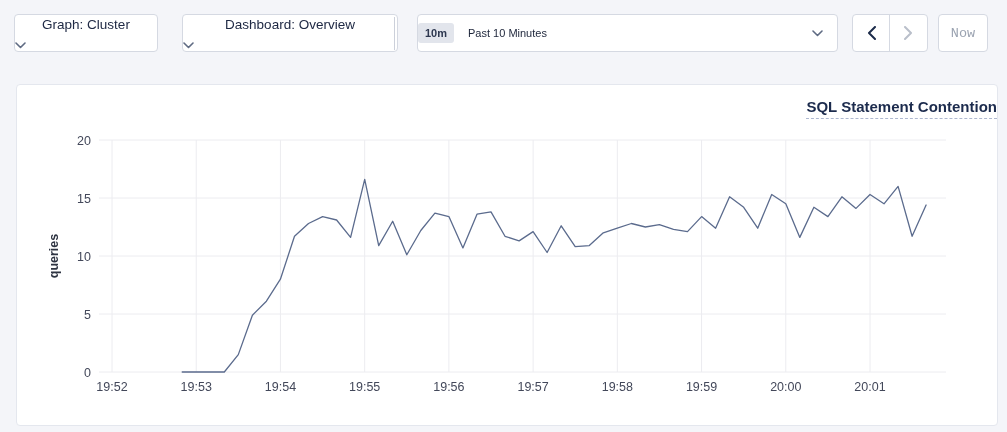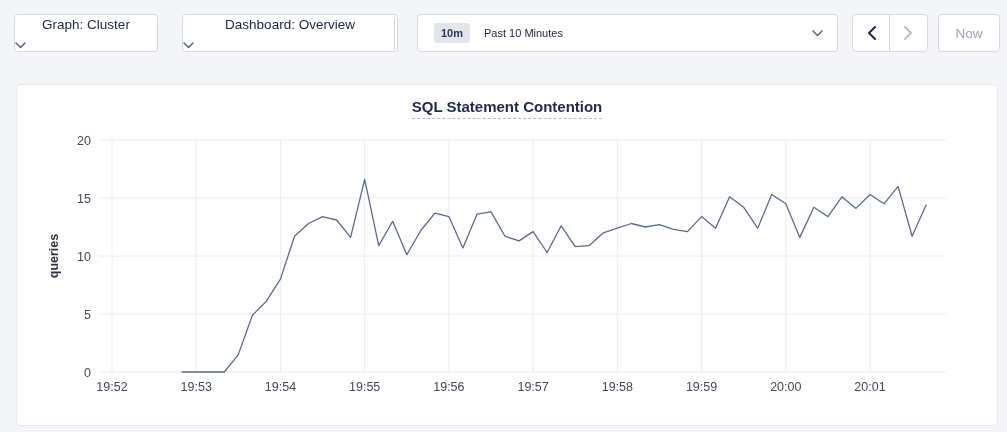--- a/index.html
+++ b/index.html
@@ -28,54 +28,54 @@
   .btn-graph { left:14px; width:144px; }
   .btn-dashboard { left:182px; width:216px; }
   .vdivider {
     position:absolute; left:394px; top:17px; width:1px; height:33px;
     background:#ccd0da;
   }
   .time-select {
     position:absolute; left:417px; top:14px; width:421px; height:38px;
     background:#fff; border:1px solid #d5d9e2; border-radius:4px;
     display:flex; align-items:center; cursor:pointer;
-    padding:0 14px 0 16px;
+    padding:0 14px 0 0;
   }
   .time-badge {
     background:#e2e5ec; color:#2e3850;
     font-size:11px; font-weight:bold;
     border-radius:3px; padding:4px 7px; margin-right:14px;
   }
   .time-label { font-size:11px; color:#1c2439; flex:1; text-align:left; }
   .arrow-group {
     position:absolute; left:852px; top:14px; width:76px; height:38px;
     background:#fff; border:1px solid #d5d9e2; border-radius:4px;
     display:flex;
   }
   .arrow-half {
     width:50%; display:flex; align-items:center; justify-content:center;
     cursor:pointer; background:transparent; border:none;
   }
   .arrow-half.prev { border-right:1px solid #d5d9e2; }
   .btn-now {
-    position:absolute; left:938px; top:14px; width:62px; height:38px;
+    position:absolute; left:938px; top:14px; width:50px; height:38px;
     background:#fff; border:1px solid #d5d9e2; border-radius:4px;
     font-size:13.5px; color:#9ba3b1;
     display:flex; align-items:center; justify-content:center;
-    font-family:Liberation Sans, sans-serif;
+    font-family:Liberation Mono, monospace;
   }
 
   
   .card {
     position:absolute; left:16px; top:84px; width:982px; height:342px;
     background:#ffffff;
     border:1px solid #e4e7ee;
     border-radius:4px;
   }
-  .card-title-row { text-align:center; margin-top:13px; position:relative; z-index:2; }
+  .card-title-row { text-align:right; margin-top:13px; position:relative; z-index:2; }
   .card-title {
     display:inline-block;
     font-size:15px; font-weight:bold; color:#1c2b4d;
     border-bottom:1px dashed #aeb8d0;
     padding-bottom:3px;
     cursor:help;
   }
   .chart-svg { position:absolute; left:0; top:0; }
 </style>
 </head>

